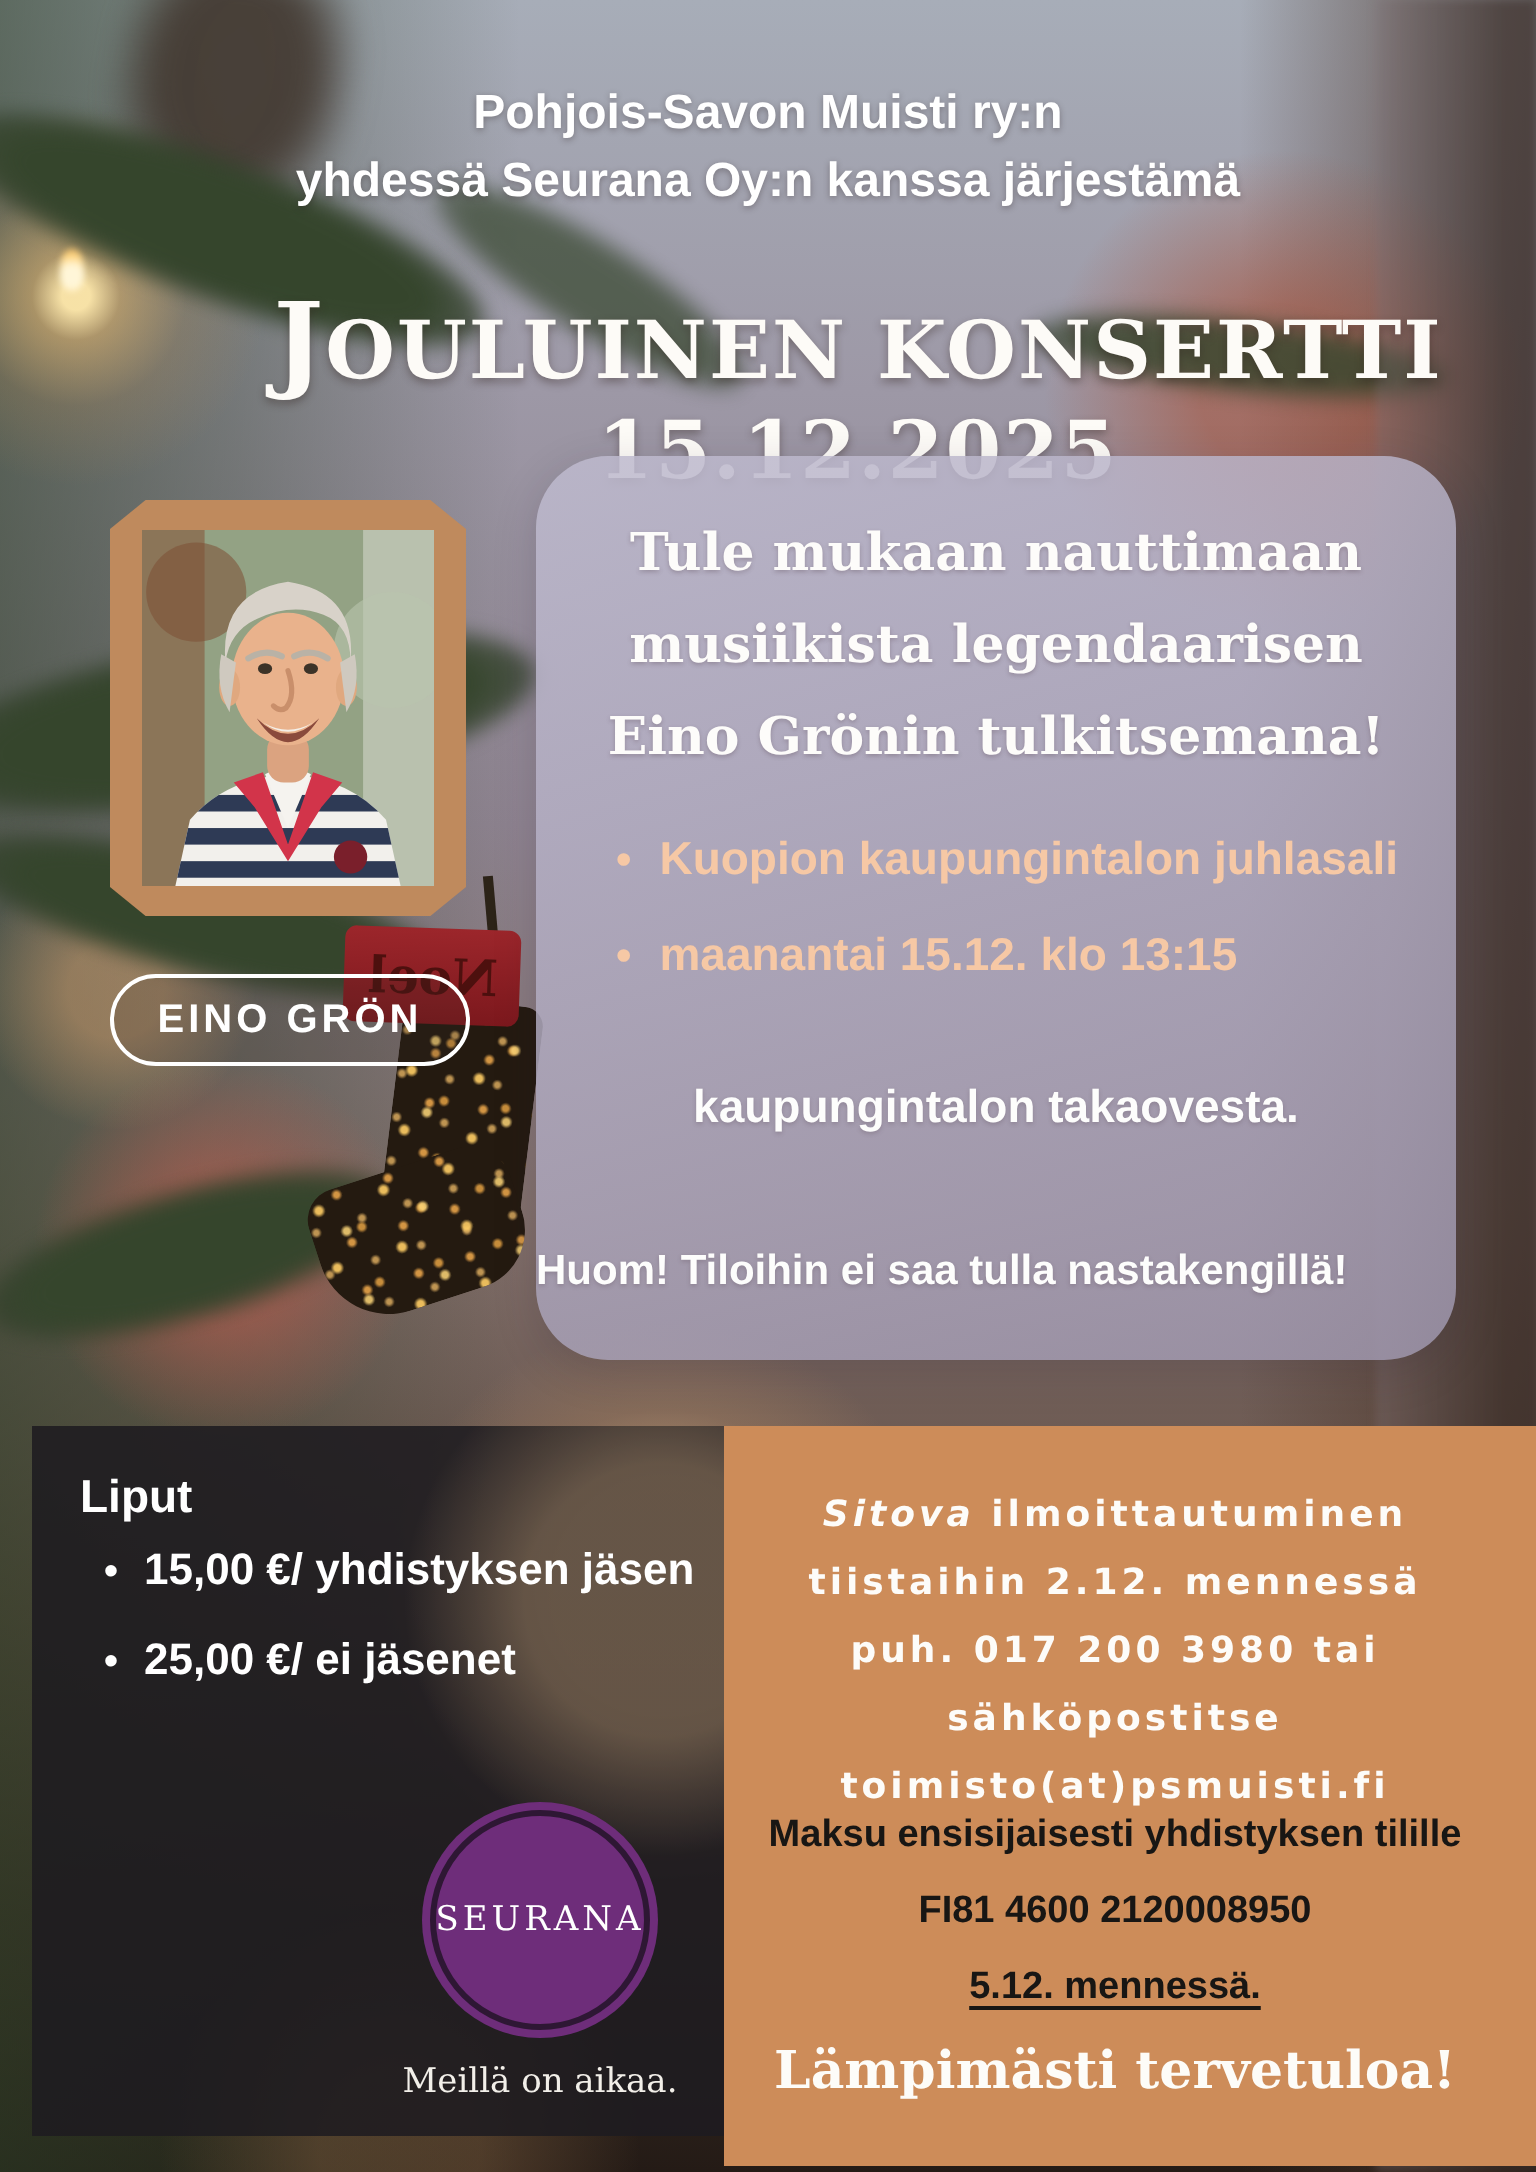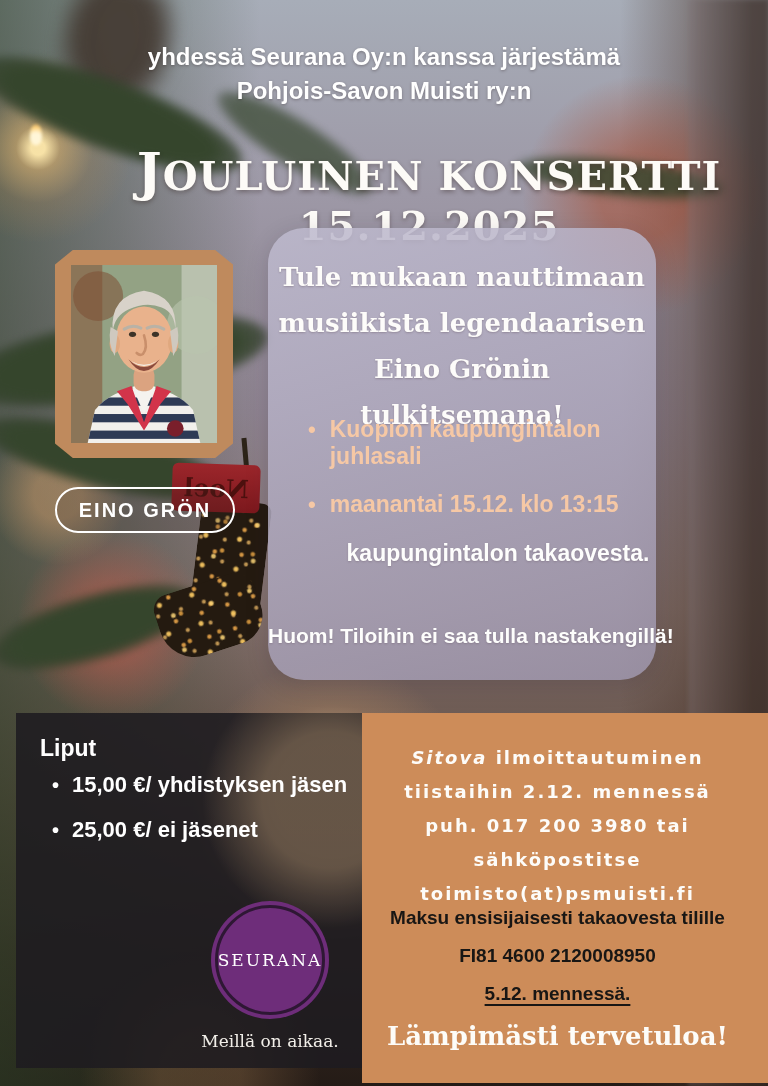--- a/index.html
+++ b/index.html
@@ -59,21 +59,21 @@
   .photo-frame{position:absolute;left:55px;top:250px;width:178px;height:208px;z-index:4;
     background:#bf8a5d;clip-path:polygon(10% 0,90% 0,100% 7%,100% 93%,90% 100%,10% 100%,0 93%,0 7%);
     display:flex;align-items:center;justify-content:center;}
   .photo-inner{width:146px;height:178px;overflow:hidden;background:#93a284;}
   .photo-inner svg{display:block;width:100%;height:100%;}
   .badge{position:absolute;left:55px;top:487px;width:176px;height:42px;z-index:5;
     border:2px solid #ffffff;border-radius:24px;background:rgba(55,45,40,0.18);
     display:flex;align-items:center;justify-content:center;
     font-family:Liberation Sans, sans-serif;font-size:20px;font-weight:bold;letter-spacing:2px;color:#fff;}
   
-  .info-panel{position:absolute;left:268px;top:228px;width:388px;height:452px;z-index:3;
+  .info-panel{position:absolute;left:268px;top:228px;width:460px;height:452px;z-index:3;
     border-radius:36px;background:linear-gradient(160deg, rgba(190,186,206,0.85), rgba(160,152,176,0.82));
     box-shadow:0 6px 22px rgba(40,30,50,0.18);}
   .info-heading{margin-top:26px;text-align:center;color:#fdfcfa;
     font-family:"DejaVu Serif",serif;font-weight:bold;font-size:26px;line-height:46px;
     text-shadow:0 1px 2px rgba(80,60,70,0.3);}
   .info-bullets{position:absolute;left:40px;top:188px;margin:0;padding:0;list-style:none;}
   .info-bullets li{display:flex;align-items:baseline;margin-bottom:21px;
     color:#f6c8a5;font-weight:bold;font-size:23px;}
   .info-bullets .dot{margin-right:14px;font-size:22px;line-height:1;}
   .access{position:absolute;left:0;top:305px;width:460px;text-align:center;color:#fdfdfc;
@@ -129,22 +129,22 @@
   </div>
 
   <div class="hanger"></div>
   <div class="stocking-leg"></div>
   <div class="stocking-foot"></div>
   <div class="noel-tag">
     <span>Noel</span>
   </div>
 
   <div class="header">
+    <div>Pohjois-Savon Muisti ry:n</div>
     <div>yhdessä Seurana Oy:n kanssa järjestämä</div>
-    <div>Pohjois-Savon Muisti ry:n</div>
   </div>
 
   <div class="title">Jouluinen konsertti 15.12.2025</div>
 
   <div class="photo-frame">
     <div class="photo-inner">
       <svg viewBox="0 0 140 172" preserveAspectRatio="none">
         <defs>
           <clipPath id="shirtClip">
             <path d="M16 172 L23 140 Q40 120 70 118 Q100 120 117 140 L124 172 Z"></path>
@@ -232,20 +232,20 @@
   <div class="register-panel">
     <div class="reg-block">
       <div>
         <span class="em">Sitova</span><span> ilmoittautuminen</span>
       </div>
       <div>tiistaihin 2.12. mennessä</div>
       <div>puh. 017 200 3980 tai sähköpostitse</div>
       <div>toimisto(at)psmuisti.fi</div>
     </div>
     <div class="pay-block">
-      <div>Maksu ensisijaisesti takaovesta tilille</div>
+      <div>Maksu ensisijaisesti yhdistyksen tilille</div>
       <div>FI81 4600 2120008950</div>
       <div class="pay-underline">5.12. mennessä.</div>
     </div>
     <div class="closing">Lämpimästi tervetuloa!</div>
   </div>
 
 </div>
 
 </body></html>

